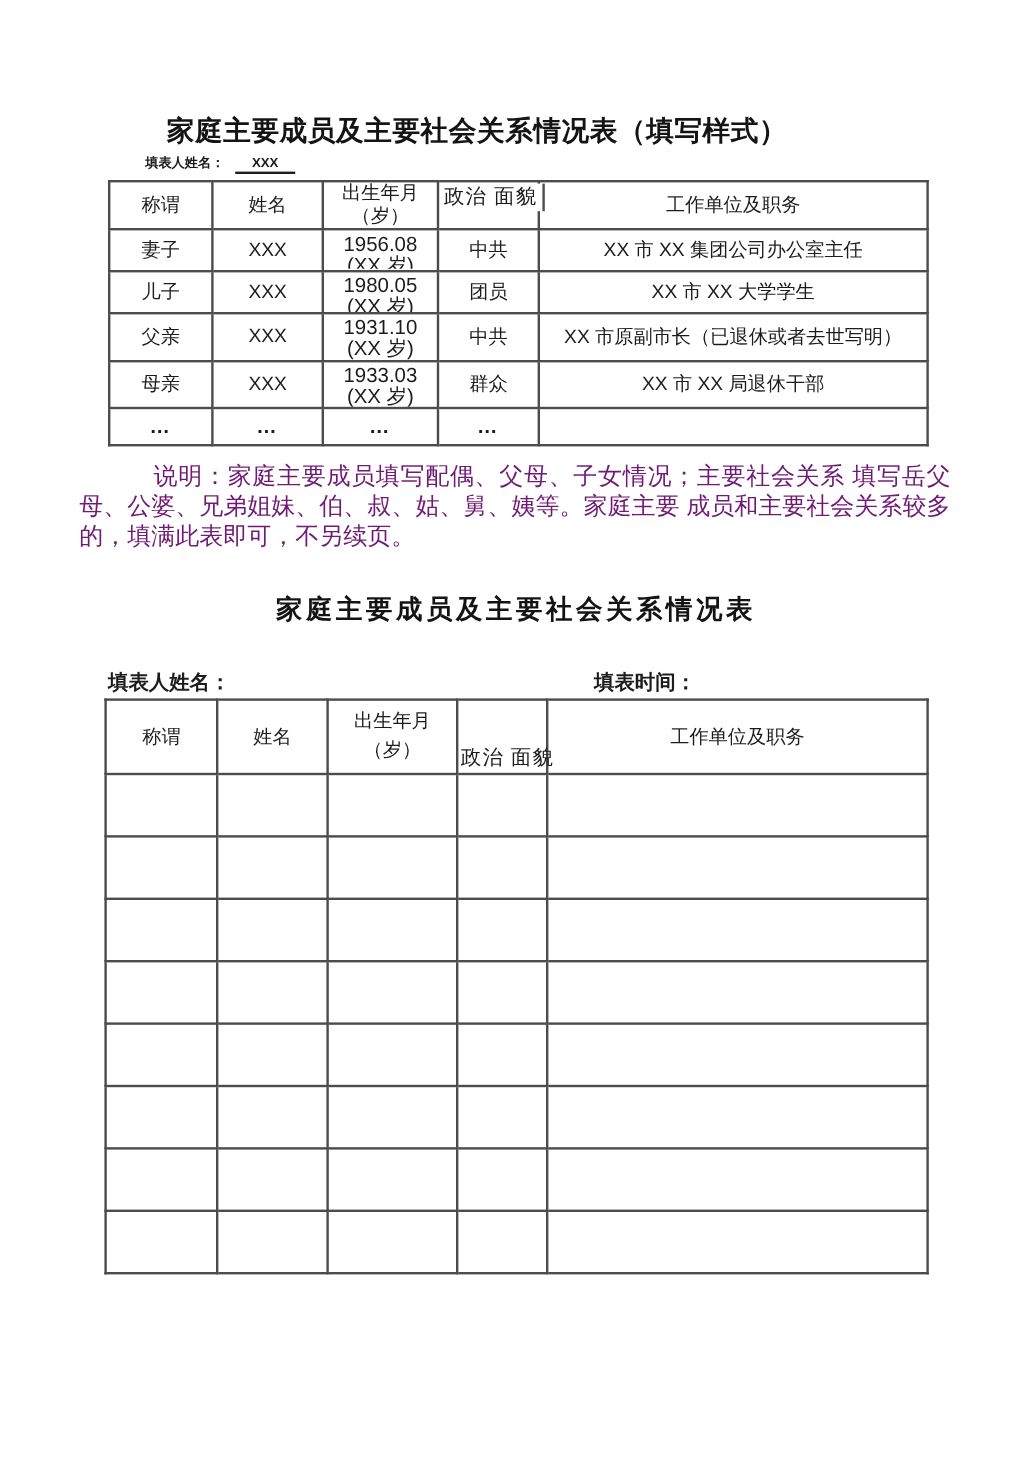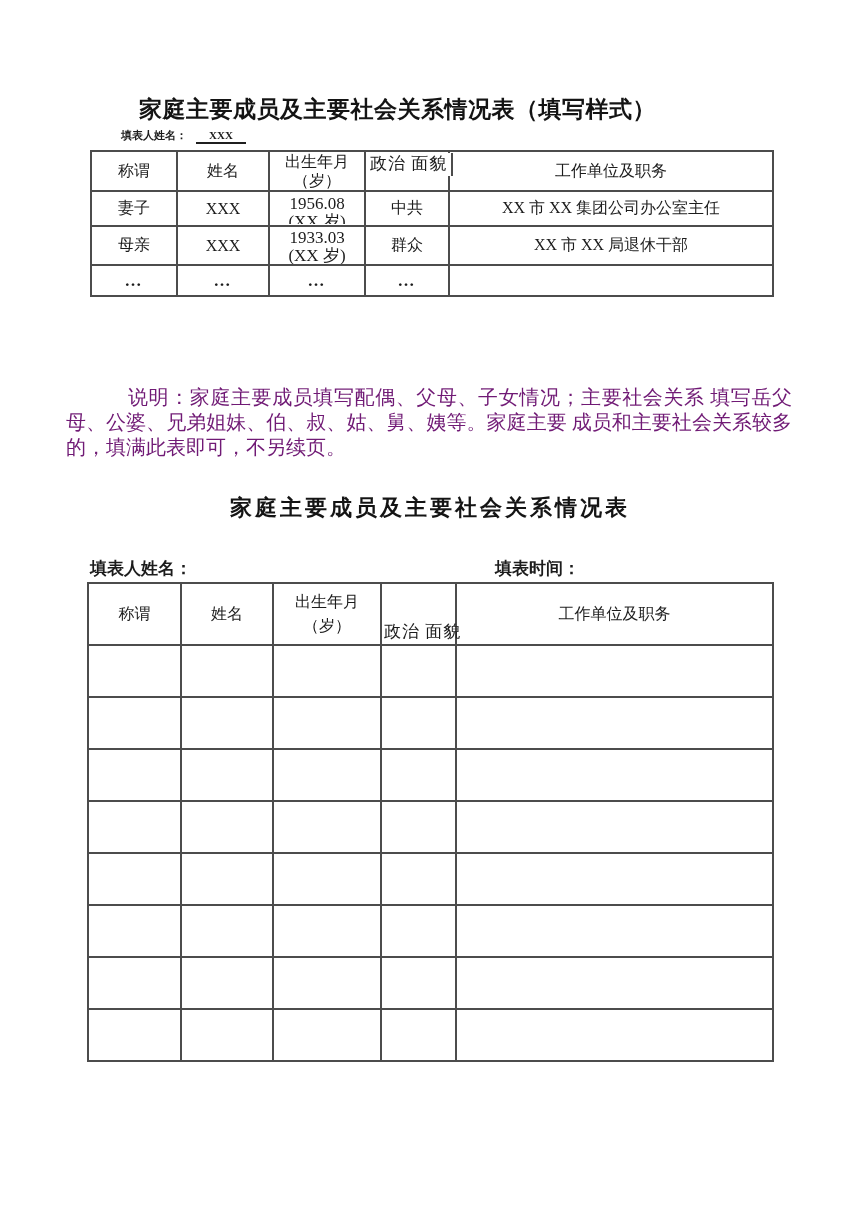--- a/index.html
+++ b/index.html
@@ -1,18 +1,18 @@
 <!DOCTYPE html>
 <html><head>
 <meta charset="utf-8">
 <style>
   html,body{margin:0;padding:0;background:#ffffff;}
   .page{
     position:relative;width:860px;height:1218px;background:#fff;overflow:hidden;
-    font-family:Liberation Serif, serif;color:#1c1c1c;
+    font-family:Liberation Sans, sans-serif;color:#1c1c1c;
   }
   
   .doc-title1{
     position:absolute;left:139px;top:94px;font-size:23px;font-weight:bold;
     letter-spacing:0.5px;color:#141414;white-space:nowrap;
   }
   .filler1{position:absolute;left:121px;top:128px;font-size:11px;font-weight:bold;white-space:nowrap;}
   .uline{
     display:inline-block;min-width:42px;margin-left:9px;padding:0 4px 1px 4px;
     border-bottom:2px solid #1f1f1f;text-align:center;
@@ -96,21 +96,45 @@
       <td class="dcell">
         <div class="dwrap" style="height:29px">
           <div>1956.08</div>
           <div>(XX 岁)</div>
         </div>
       </td>
       <td>中共</td>
       <td>XX 市 XX 集团公司办公室主任</td>
     </tr>
 
-
+    <tr style="height:35px">
+      <td>儿子</td>
+      <td>XXX</td>
+      <td class="dcell">
+        <div class="dwrap" style="height:31px">
+          <div>1980.05</div>
+          <div>(XX 岁)</div>
+        </div>
+      </td>
+      <td>团员</td>
+      <td>XX 市 XX 大学学生</td>
+    </tr>
+
+    <tr style="height:40px">
+      <td>父亲</td>
+      <td>XXX</td>
+      <td class="dcell">
+        <div class="dwrap" style="height:36px">
+          <div>1931.10</div>
+          <div>(XX 岁)</div>
+        </div>
+      </td>
+      <td>中共</td>
+      <td>XX 市原副市长（已退休或者去世写明）</td>
+    </tr>
 
     <tr style="height:39px">
       <td>母亲</td>
       <td>XXX</td>
       <td class="dcell">
         <div class="dwrap" style="height:35px">
           <div>1933.03</div>
           <div>(XX 岁)</div>
         </div>
       </td>

